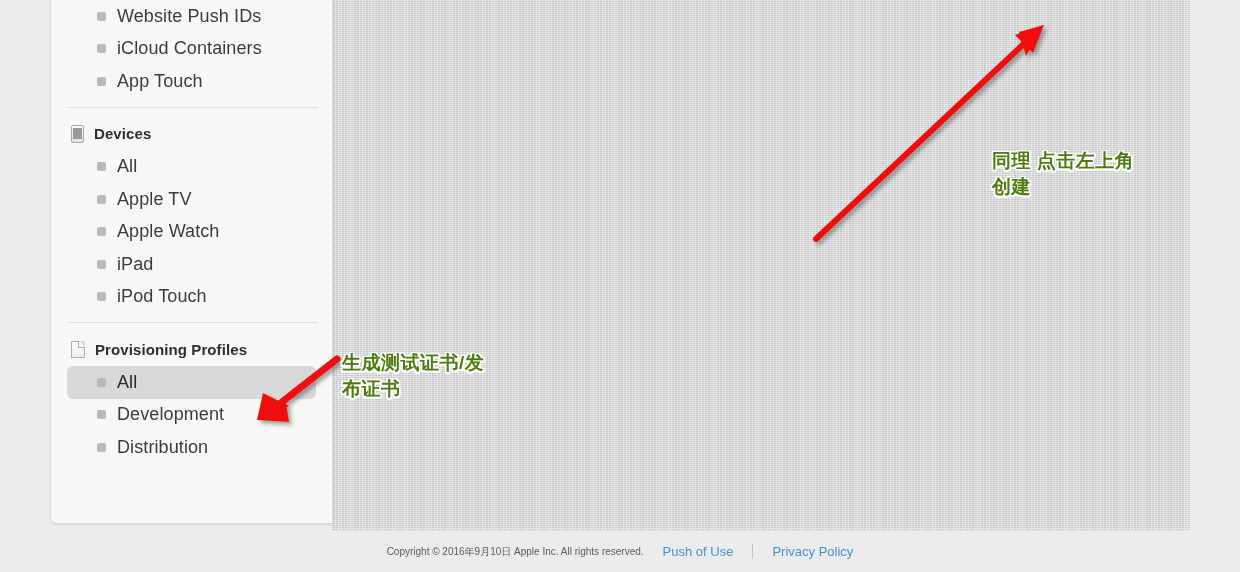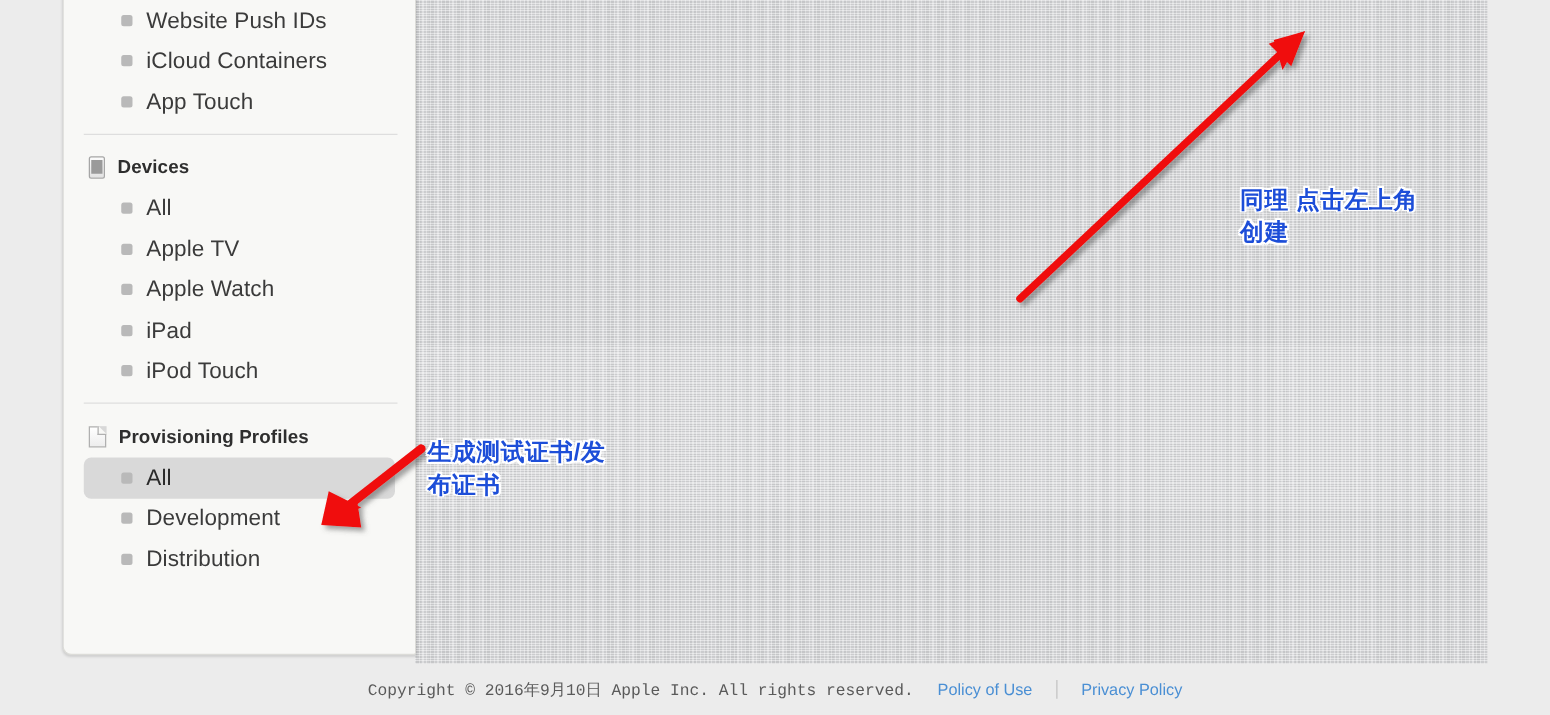--- a/index.html
+++ b/index.html
@@ -168,41 +168,40 @@
     bottom: 0;
     width: 1240px;
     height: 41px;
     display: flex;
     align-items: center;
     justify-content: center;
     gap: 0;
     background: #ececec;
   }
   .foot-copy {
-    font-size: 13px;
+    font-size: 10px;
     color: #5a5a5a;
-    font-family: Liberation Mono, monospace;
   }
   .foot-link {
     font-size: 13px;
     color: #4a8fd4;
     text-decoration: none;
     margin-left: 19px;
   }
   .foot-sep {
     width: 1px;
     height: 15px;
     background: #c2c2c2;
     margin-left: 19px;
   }
 
   
   .anno-text {
     position: absolute;
-    color: #1d4ed8;
+    color: #4d7c0f;
     font-weight: bold;
     font-size: 19px;
     line-height: 26px;
     letter-spacing: 0.5px;
     text-shadow:
       -1.5px -1.5px 0 #fff,  1.5px -1.5px 0 #fff,
       -1.5px  1.5px 0 #fff,  1.5px  1.5px 0 #fff,
       -1.5px 0 0 #fff, 1.5px 0 0 #fff,
       0 -1.5px 0 #fff, 0 1.5px 0 #fff;
     white-space: pre-line;
@@ -313,18 +312,18 @@
       <polygon points="12,72 40,48 44,74" fill="#f00b0b"></polygon>
       <polygon points="12,72 18,45 44,58" fill="#f00b0b"></polygon>
     </g>
   </svg>
 
   <div class="anno-text" id="anno-top-right">同理 点击左上角创建</div>
   <div class="anno-text" id="anno-mid-left">生成测试证书/发布证书</div>
 
   <div id="footer">
     <span class="foot-copy">Copyright © 2016年9月10日 Apple Inc. All rights reserved.</span>
-    <a class="foot-link" href="#">Policy of Use</a>
+    <a class="foot-link" href="#">Push of Use</a>
     <span class="foot-sep"></span>
     <a class="foot-link" href="#">Privacy Policy</a>
   </div>
 
 </div>
 
 </body></html>

